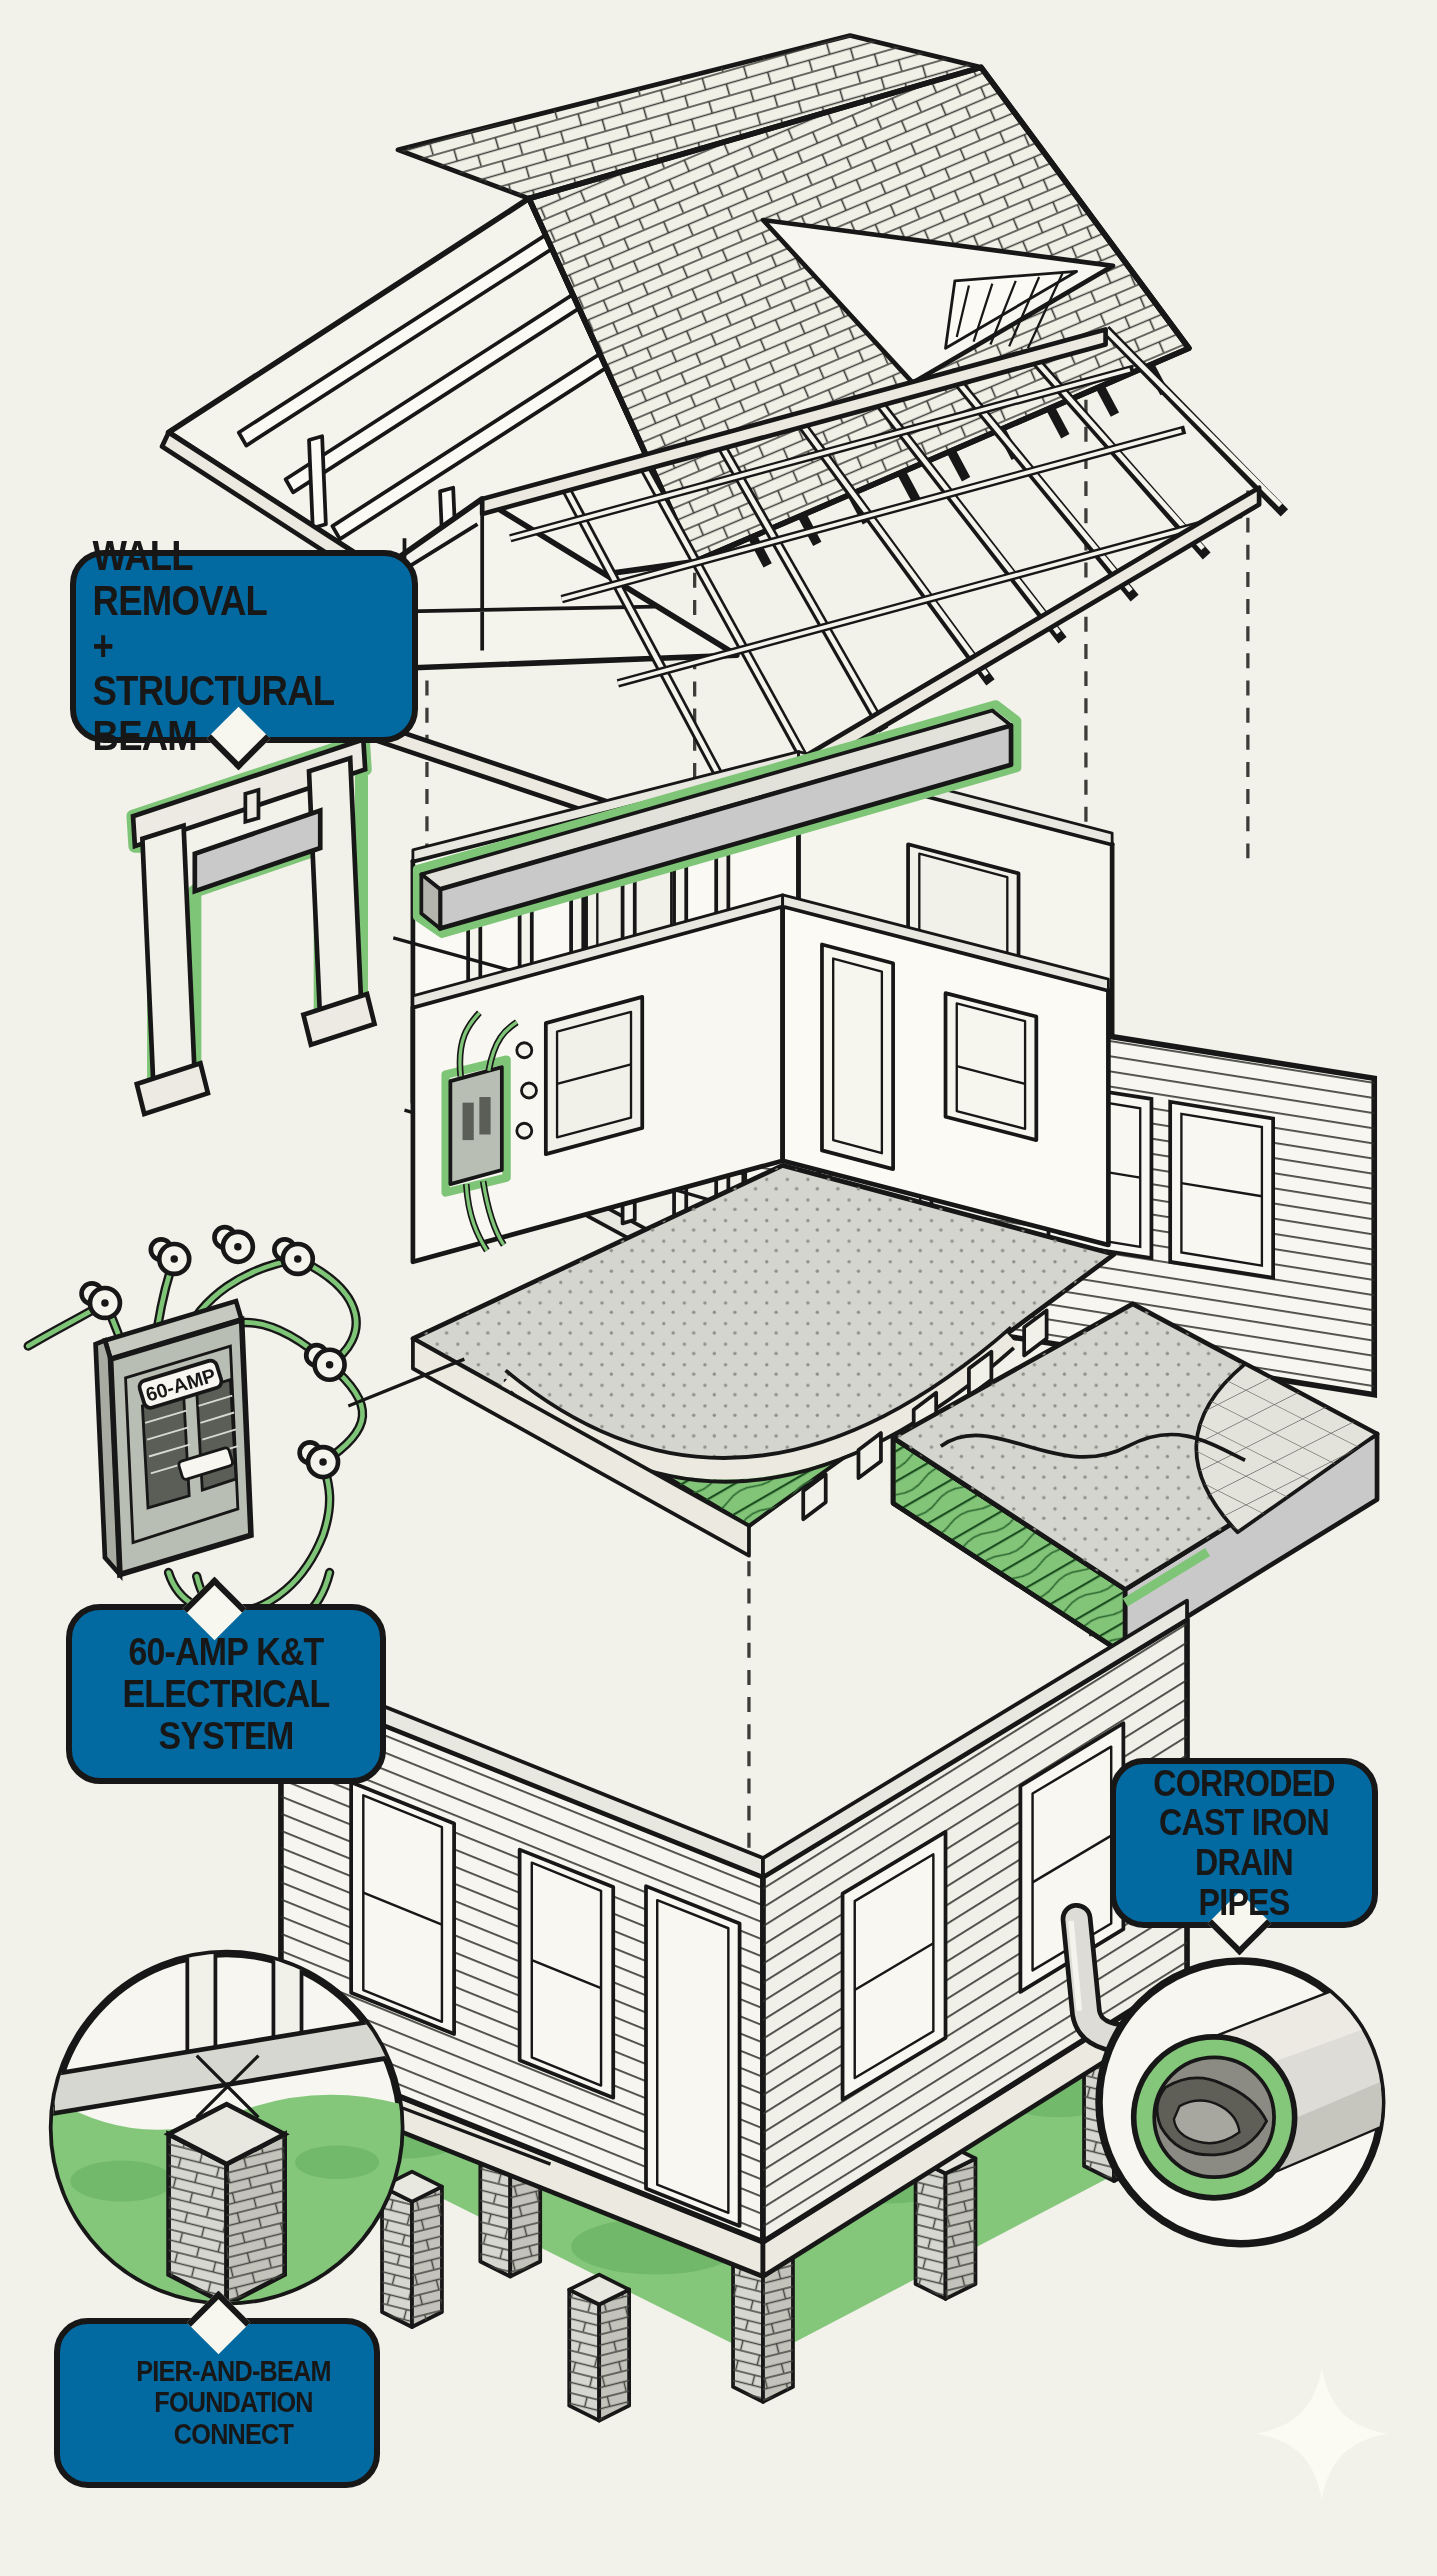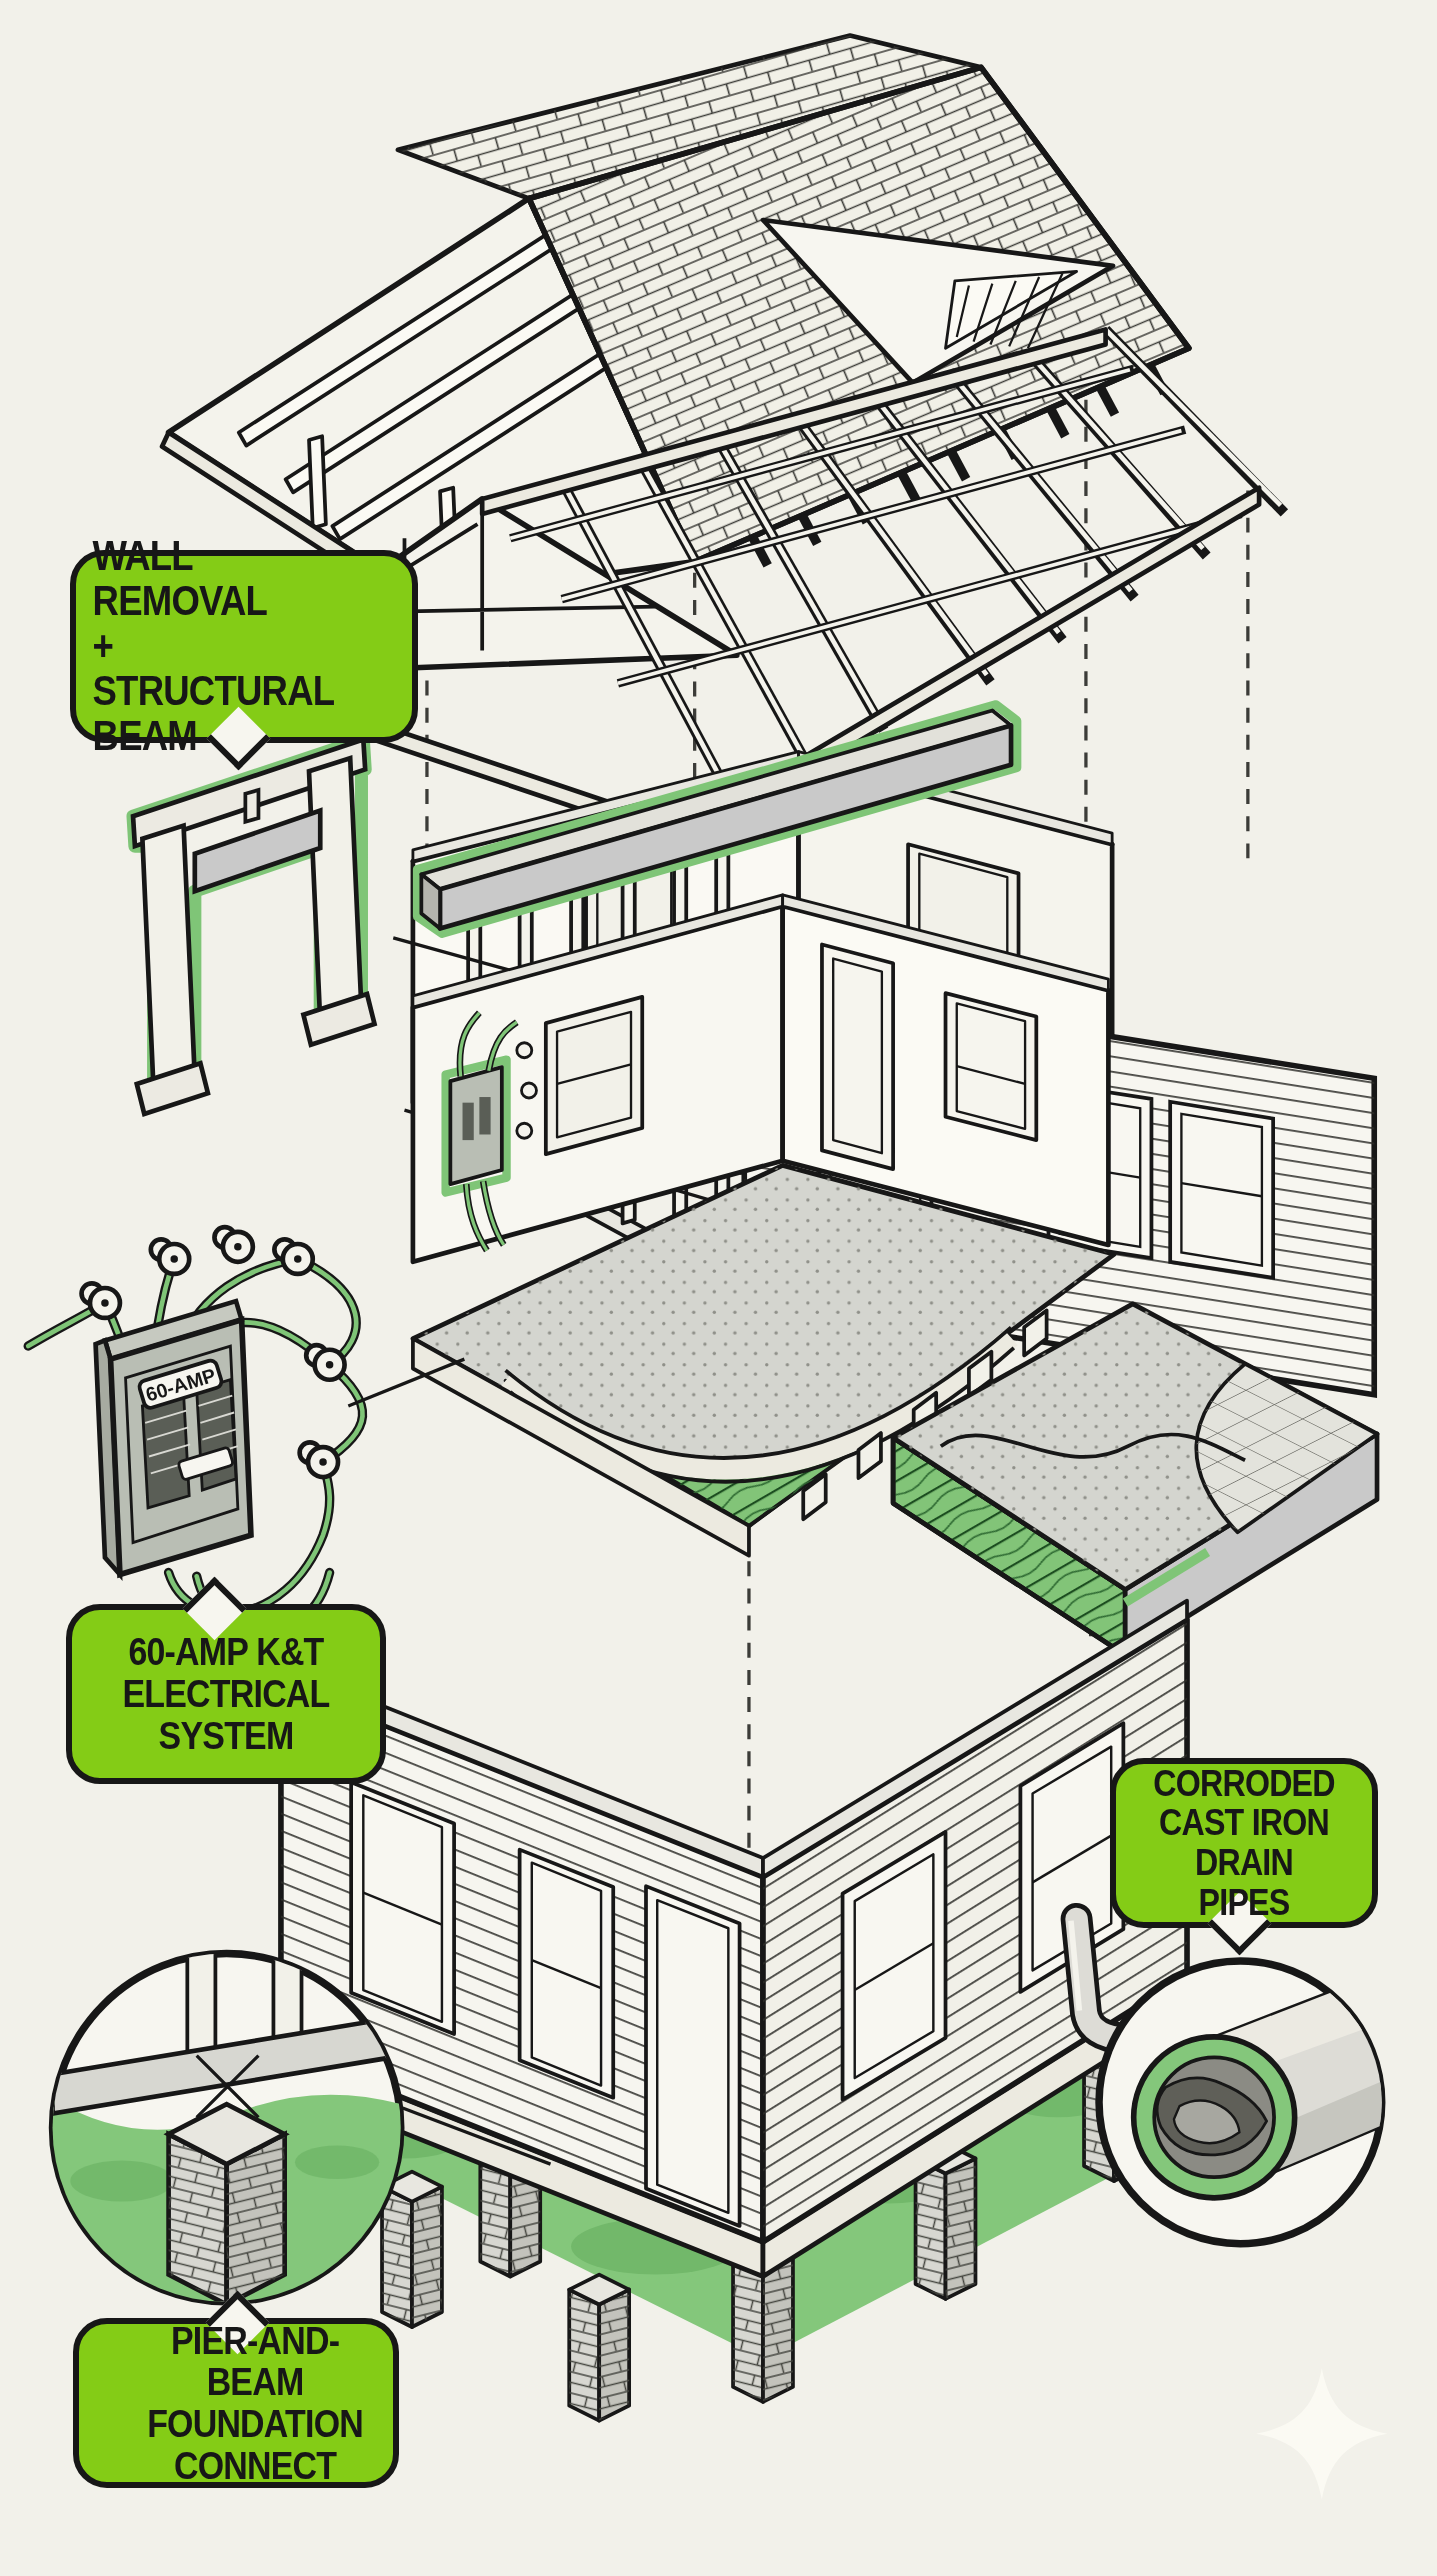--- a/index.html
+++ b/index.html
@@ -1,32 +1,32 @@
 <!DOCTYPE html>
 <html style="font-size:15px"><head>
 <meta charset="utf-8">
 <style>
   html,body{margin:0;padding:0;background:#f2f1ea;}
   .stage{position:relative;width:1438px;height:2576px;background:#f2f1ea;overflow:hidden;
          font-family:"Liberation Sans",sans-serif;}
   .stage svg{position:absolute;left:0;top:0;}
-  .bubble{position:absolute;background:#84cc16;border:6.6px solid #171717;border-radius:34px;
+  .bubble{position:absolute;background:#0369a1;border:6.6px solid #171717;border-radius:34px;
           box-sizing:border-box;display:flex;align-items:center;z-index:3;}
   .bubble .txt{width:100%;padding:15px 19px;font-weight:bold;color:#171717;white-space:pre-line;
                line-height:1.07;letter-spacing:-0.9px;}
   .bubble.left .txt{text-align:left;transform:scaleX(.87);transform-origin:left center;}
   .bubble.center .txt{text-align:center;transform:scaleX(.87);transform-origin:center center;}
   .pt{position:absolute;width:39px;height:39px;background:#f7f6ef;transform:rotate(45deg);}
   .pt.down{bottom:-24px;border-right:6.6px solid #171717;border-bottom:6.6px solid #171717;}
   .pt.up{top:-24px;border-left:6.6px solid #171717;border-top:6.6px solid #171717;}
   #b-wall {left:70px;  top:550px;  width:348px; height:193px; font-size:42px;}
   #b-pine {left:1116px;top:1106px; width:262px; height:198px; font-size:37px;}
   #b-elec {left:66px;  top:1604px; width:320px; height:180px; font-size:39px;}
   #b-drain{left:1110px;top:1758px; width:268px; height:170px; font-size:37px;justify-content:center;}
-  #b-pier {left:73px;  top:2318px; width:326px; height:170px; font-size:39px;padding-left:33px;}
+  #b-pier {left:54px;  top:2318px; width:326px; height:170px; font-size:29px;padding-left:33px;}
 </style>
 </head>
 <body>
 
 <div class="stage">
 
 <svg width="1438" height="2576" viewBox="0 0 1536 2752">
   <defs>
     <pattern id="shingle" width="46" height="26" patternUnits="userSpaceOnUse" patternTransform="rotate(-23)">
       <path d="M0 1 H46 M0 14 H46 M8 1 V14 M31 14 V26" stroke="#3a3a36" stroke-width="1.7" fill="none"></path>

